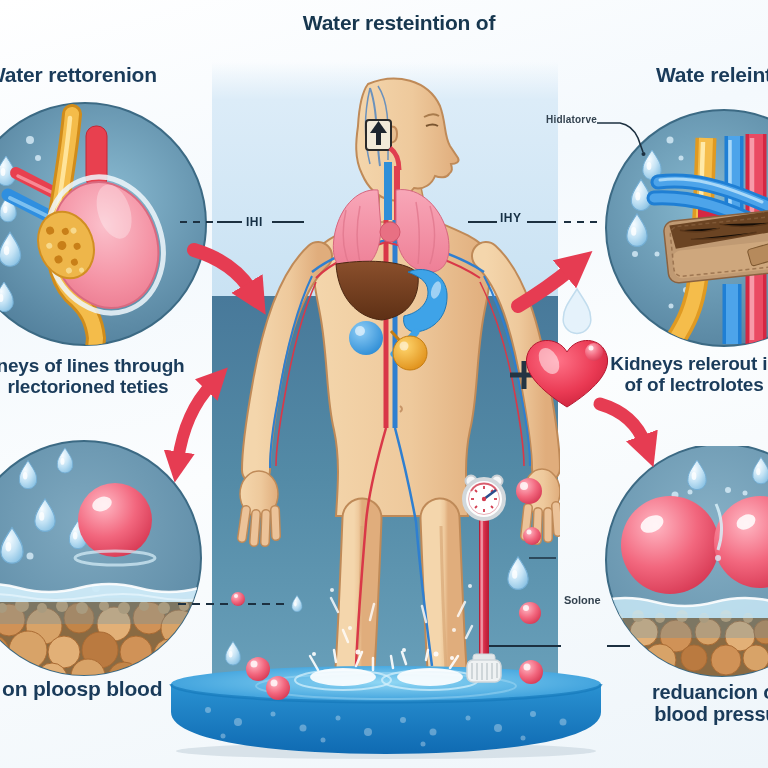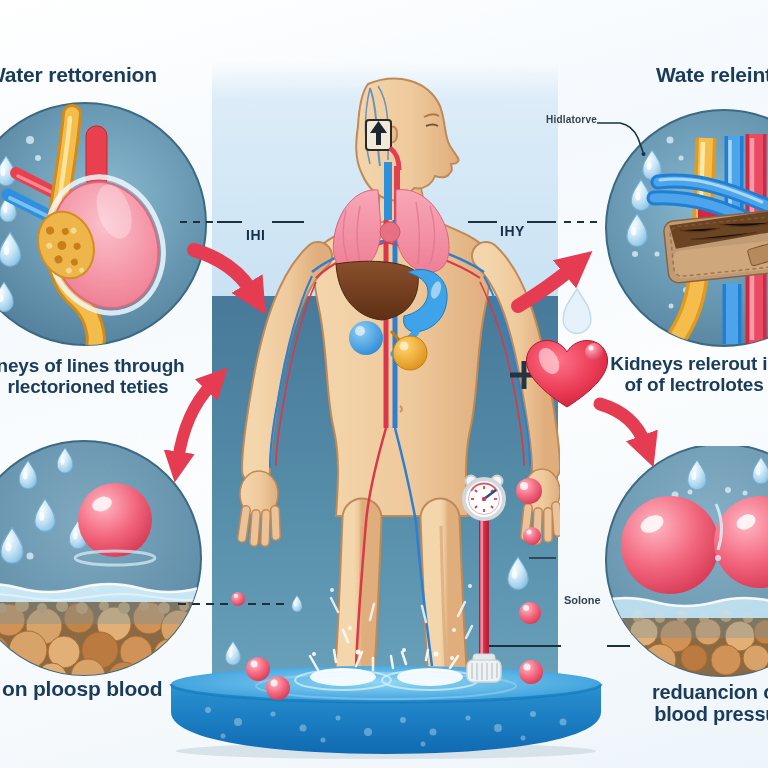--- a/index.html
+++ b/index.html
@@ -22,21 +22,21 @@
   #title{left:234px;top:12px;width:330px;text-align:center;font-size:21px;color:#17374f;}
   #lbl-tl{left:-14px;top:64px;font-size:21px;}
   #lbl-tr{left:656px;top:64px;font-size:21px;}
   #lbl-ml{left:-12px;top:356px;width:200px;text-align:center;font-size:19px;}
   #lbl-mr{left:606px;top:354px;width:176px;text-align:center;font-size:19px;}
   #lbl-bl{left:2px;top:678px;font-size:21px;}
   #lbl-br{left:652px;top:682px;font-size:20px;text-align:center;}
   .tag{position:absolute;font-weight:700;color:#33424f;}
   #tag-hid{left:546px;top:114px;font-size:10px;letter-spacing:.2px;}
   #tag-sol{left:564px;top:594px;font-size:11px;}
-  .tick{position:absolute;font-weight:700;color:#152f44;font-size:14px;letter-spacing:.5px;margin-top:12px;}
+  .tick{position:absolute;font-weight:700;color:#152f44;font-size:12px;letter-spacing:.5px;}
   #tick-l{left:246px;top:215px;}
   #tick-r{left:500px;top:211px;text-align:center;}
   svg{display:block;}
 </style>
 </head>
 <body>
 
 <div id="stage">
 
   <svg width="0" height="0" class="abs" aria-hidden="true">
@@ -634,20 +634,21 @@
       <circle cx="530" cy="613" r="11" fill="url(#gPink)"></circle>
         <circle cx="526" cy="608" r="3" fill="#fff" opacity=".8"></circle>
       <circle cx="531" cy="672" r="12" fill="url(#gPink)"></circle>
         <circle cx="527" cy="667" r="3.5" fill="#fff" opacity=".8"></circle>
       <circle cx="594" cy="352" r="9" fill="url(#gPink)"></circle>
         <circle cx="591" cy="348" r="2.5" fill="#fff" opacity=".8"></circle>
     </g>
   </svg>
 
   <div id="title" class="lbl">
+    <div class="ln">Water resteintion of</div>
   </div>
 
   <div id="lbl-tl" class="lbl">
     <div class="ln">Water rettorenion</div>
   </div>
 
   <div id="lbl-tr" class="lbl">
     <div class="ln">Wate releint</div>
   </div>
 

